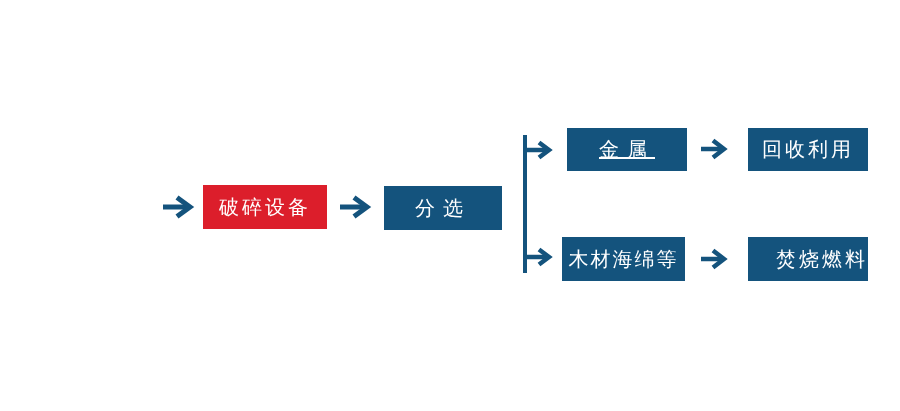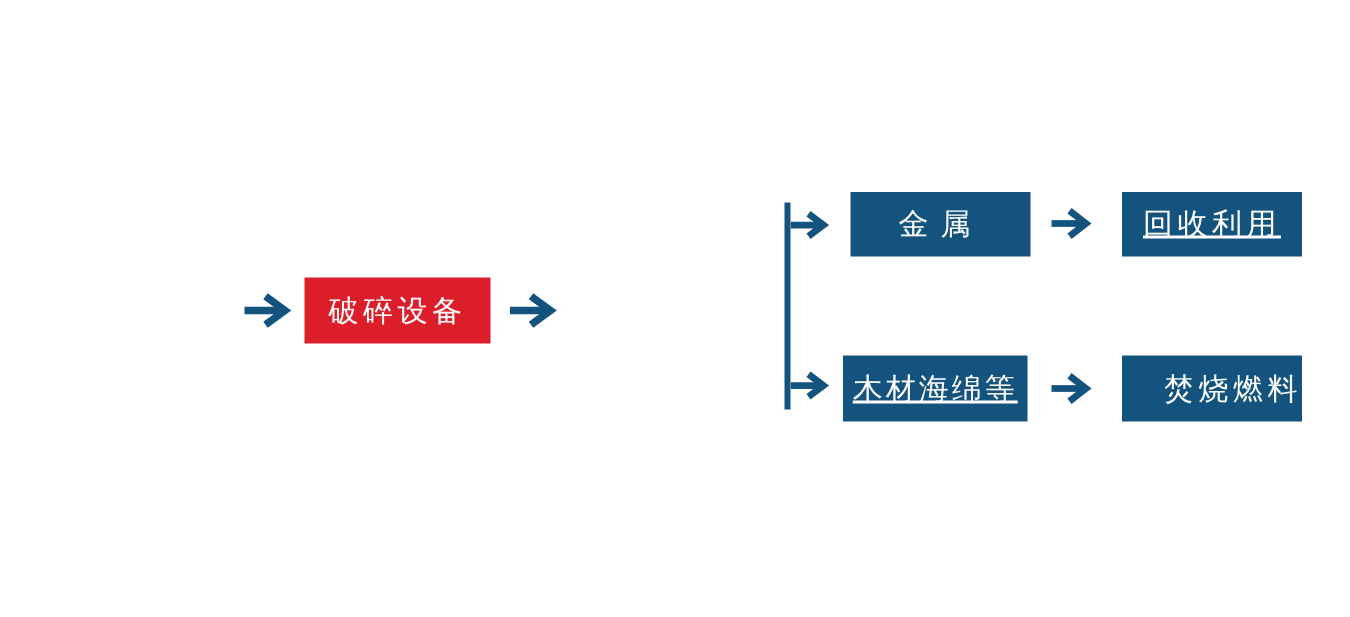--- a/index.html
+++ b/index.html
@@ -54,47 +54,50 @@
 
   <div class="node red" style="left:203px; top:185px; width:124px; height:44px;">
     <span class="label">破碎设备</span>
   </div>
 
   <svg class="arrow" style="left:338px; top:195px;" width="34" height="24" viewBox="0 0 34 24">
     <path d="M2 12 H27" stroke="#14537d" stroke-width="5" fill="none"></path>
     <path d="M16 2.5 L29 12 L16 21.5" stroke="#14537d" stroke-width="5" fill="none" stroke-linejoin="miter"></path>
   </svg>
 
+  <div class="node ls-wide" style="left:384px; top:186px; width:118px; height:44px;">
+    <span class="label">分选</span>
+  </div>
 
   <div class="vline" style="left:523px; top:135px; height:138px;"></div>
 
   <svg class="arrow" style="left:527px; top:140px;" width="26" height="20" viewBox="0 0 26 20">
     <path d="M0 10 H20" stroke="#14537d" stroke-width="4.5" fill="none"></path>
     <path d="M12 2.5 L22 10 L12 17.5" stroke="#14537d" stroke-width="4.5" fill="none" stroke-linejoin="miter"></path>
   </svg>
 
   <svg class="arrow" style="left:527px; top:247px;" width="26" height="20" viewBox="0 0 26 20">
     <path d="M0 10 H20" stroke="#14537d" stroke-width="4.5" fill="none"></path>
     <path d="M12 2.5 L22 10 L12 17.5" stroke="#14537d" stroke-width="4.5" fill="none" stroke-linejoin="miter"></path>
   </svg>
 
-  <div class="node ls-wide" style="left:567px; top:128px; width:120px; height:43px;">
+  <div class="node ls-wide" style="left:567px; top:128px; width:120px; height:43px;text-decoration:underline;">
     <span class="label">金属</span>
   </div>
 
   <svg class="arrow" style="left:700px; top:138px;" width="28" height="22" viewBox="0 0 28 22">
     <path d="M1 11 H22" stroke="#14537d" stroke-width="4.5" fill="none"></path>
     <path d="M13 2.5 L24 11 L13 19.5" stroke="#14537d" stroke-width="4.5" fill="none" stroke-linejoin="miter"></path>
   </svg>
 
-  <div class="node" style="left:748px; top:128px; width:120px; height:43px;text-decoration:underline;">
+  <div class="node" style="left:748px; top:128px; width:120px; height:43px;">
     <span class="label">回收利用</span>
   </div>
 
-  <div class="node" style="left:562px; top:237px; width:123px; height:44px; letter-spacing:2px;text-decoration:underline;">
+  <div class="node" style="left:562px; top:237px; width:123px; height:44px; letter-spacing:2px;">
     <span class="label">木材海绵等</span>
   </div>
 
   <svg class="arrow" style="left:700px; top:248px;" width="28" height="22" viewBox="0 0 28 22">
     <path d="M1 11 H22" stroke="#14537d" stroke-width="4.5" fill="none"></path>
     <path d="M13 2.5 L24 11 L13 19.5" stroke="#14537d" stroke-width="4.5" fill="none" stroke-linejoin="miter"></path>
   </svg>
 
   <div class="node" style="left:748px; top:237px; width:120px; height:44px;justify-content:flex-end;">
     <span class="label">焚烧燃料</span>

